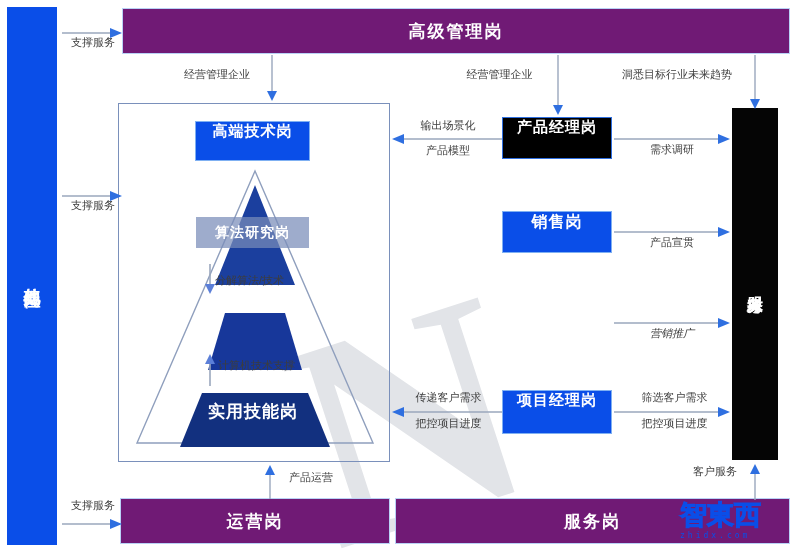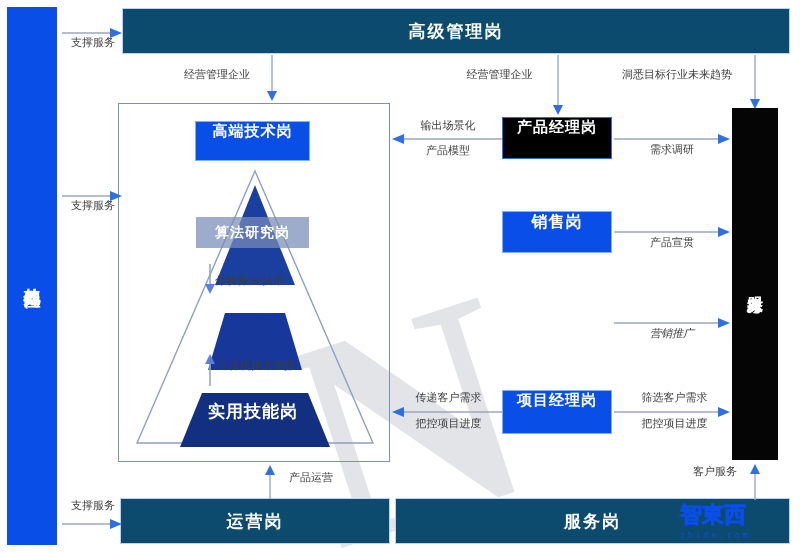--- a/index.html
+++ b/index.html
@@ -57,21 +57,21 @@
   }
   .role-bright {
     background: #0a4ee8;
     border: 1.5px solid #7fb0f2;
   }
   .role-navy {
     background: #000000;
     border: 1.5px solid #2f6fe0;
   }
   .banner {
-    background: #0c4a6e;
+    background: #701a75;
     color: #fff;
     display: flex;
     align-items: center;
     justify-content: center;
     font-weight: bold;
     letter-spacing: 2px;
     border: 1px solid #b9d2f6;
   }
 
   
@@ -316,17 +316,17 @@
 
   <svg class="abs" style="left:748px; top:462px;" width="14" height="38">
     <line x1="7" y1="38" x2="7" y2="10" stroke="#9aa7bd" stroke-width="1.4"></line>
     <polygon points="7,2 2,12 12,12" fill="#2f6fe0"></polygon>
   </svg>
   <div class="abs conn-label" style="left:684px; top:465px; width:62px;">
     <span>客户服务</span>
   </div>
 
   <div class="abs" id="watermark" style="left:680px; top:500px; width:112px; height:48px;">
-    <div class="wm-text" style="font-size:22px; line-height:30px; letter-spacing:0px; -webkit-text-stroke:1px #0a4ee8;">智東西</div>
+    <div class="wm-text" style="font-size:27px; line-height:30px; letter-spacing:0px; -webkit-text-stroke:1px #0a4ee8;">智東西</div>
     <div class="wm-sub" style="font-size:8px; margin-top:1px;">zhidx.com</div>
   </div>
 
 </div>
 
 </body></html>

